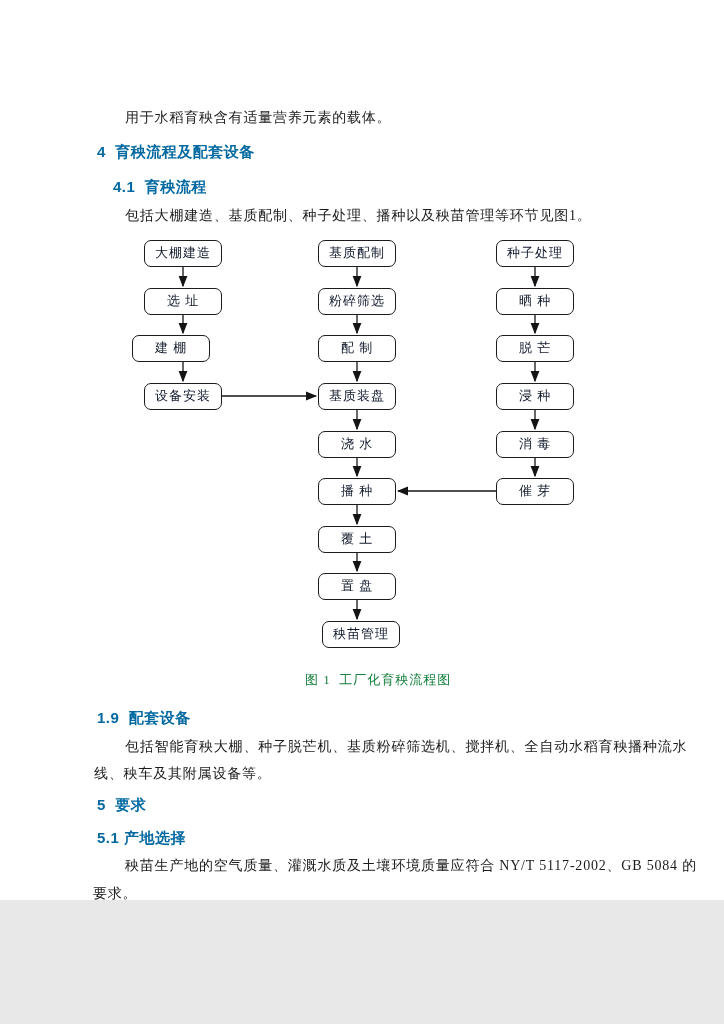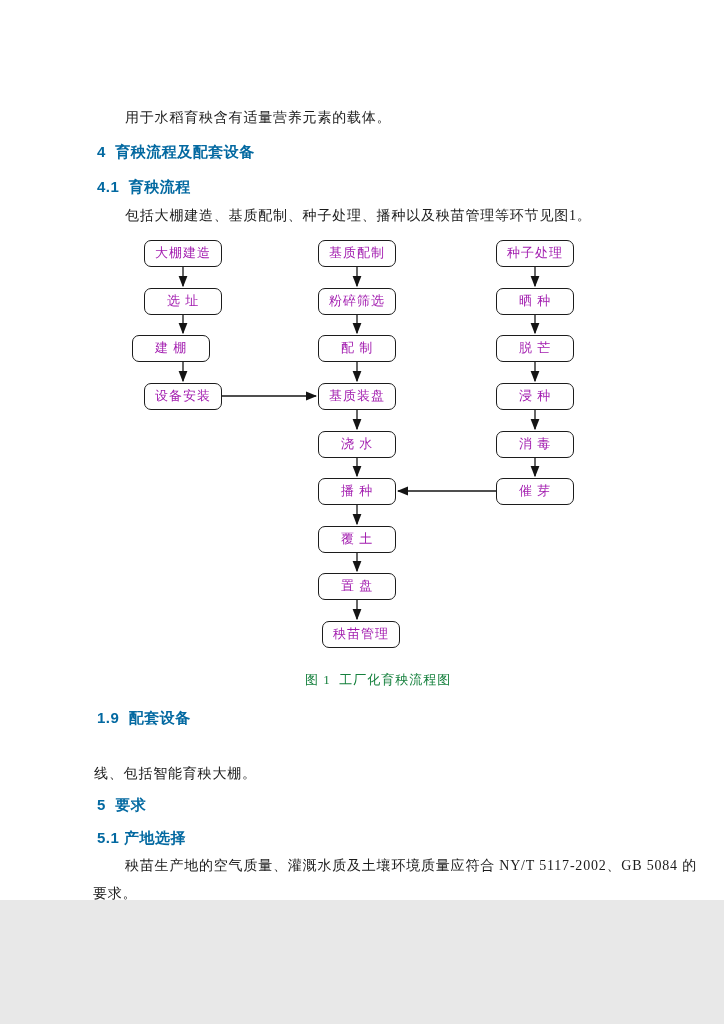--- a/index.html
+++ b/index.html
@@ -33,21 +33,21 @@
     position: absolute;
     width: 78px;
     height: 27px;
     box-sizing: border-box;
     border: 1.3px solid #1c1c1c;
     border-radius: 7px;
     background: #ffffff;
     font-family: "Liberation Serif", "DejaVu Serif", serif;
     font-size: 13px;
     letter-spacing: 1px;
-    color: #a21caf;
+    color: #0f172a;
     text-align: center;
     line-height: 24px;
     white-space: pre;
     z-index: 2;
   }
   .arrows {
     position: absolute;
     left: 0; top: 0;
     z-index: 1;
     pointer-events: none;
@@ -78,21 +78,21 @@
 </style>
 </head>
 <body>
 
 <div class="page">
 
   <div class="b" style="left:125px; top:109px">用于水稻育秧含有适量营养元素的载体。</div>
 
   <div class="h" style="left:97px; top:143px">4  育秧流程及配套设备</div>
 
-  <div class="h" style="left:97px; top:178px">4.1  育秧流程</div>
+  <div class="h" style="left:113px; top:178px">4.1  育秧流程</div>
 
   <div class="b" style="left:125px; top:207px">包括大棚建造、基质配制、种子处理、播种以及秧苗管理等环节见图1。</div>
 
   <div>
 
     <svg class="arrows" width="724" height="1024" viewBox="0 0 724 1024">
       <defs>
         <marker id="ah" markerWidth="9" markerHeight="7" refX="8" refY="3.5" orient="auto">
           <path d="M0,0 L9,3.5 L0,7 Z" fill="#141414"></path>
         </marker>
@@ -142,22 +142,23 @@
     <div class="fnode" style="left:496px; top:335px">脱 芒</div>
     <div class="fnode" style="left:496px; top:383px">浸 种</div>
     <div class="fnode" style="left:496px; top:431px">消 毒</div>
     <div class="fnode" style="left:496px; top:478px">催 芽</div>
 
     <div class="caption" style="left:305px; top:671px">图 1  工厂化育秧流程图</div>
   </div>
 
   <div class="h" style="left:97px; top:709px">1.9  配套设备</div>
 
+  <div class="b" style="left:125px; top:738px">包括智能育秧大棚、种子脱芒机、基质粉碎筛选机、搅拌机、全自动水稻育秧播种流水</div>
 
-  <div class="b" style="left:94px; top:765px">线、包括智能育秧大棚。</div>
+  <div class="b" style="left:94px; top:765px">线、秧车及其附属设备等。</div>
 
   <div class="h" style="left:97px; top:796px">5  要求</div>
 
   <div class="h" style="left:97px; top:829px">5.1 产地选择</div>
 
   <div class="b" style="left:125px; top:857px">秧苗生产地的空气质量、灌溉水质及土壤环境质量应符合 NY/T 5117-2002、GB 5084 的</div>
 
   <div class="b" style="left:93px; top:885px">要求。</div>
 
   <div class="h" style="left:97px; top:912px">5.2 品种选择</div>

